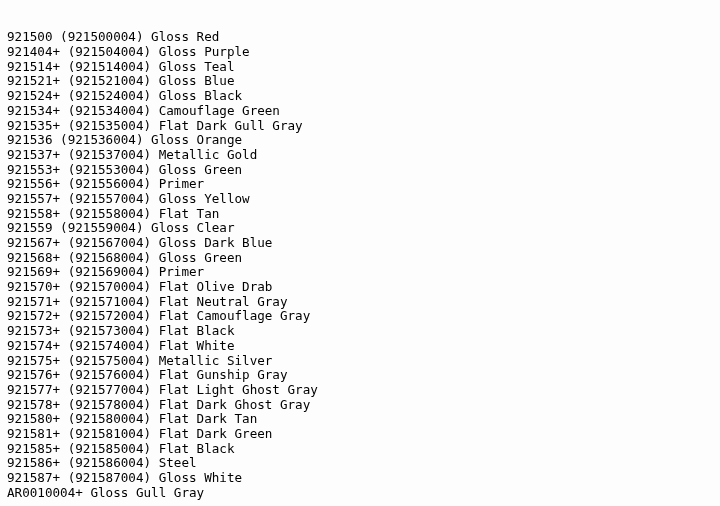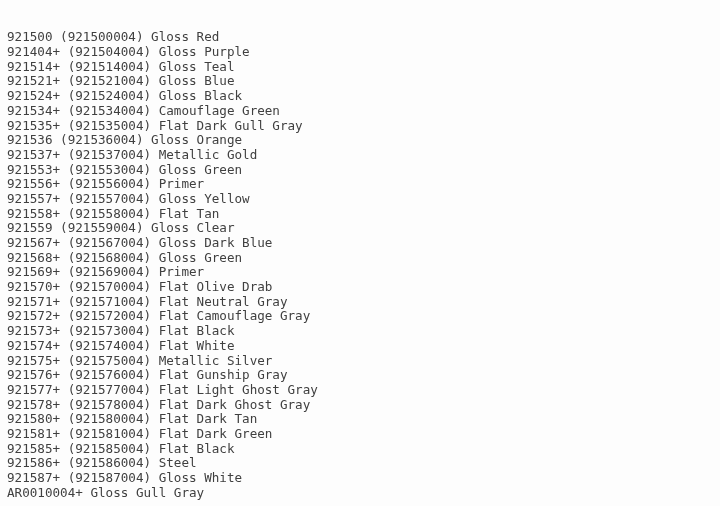--- a/index.html
+++ b/index.html
@@ -34,21 +34,21 @@
     color: #1b1b1b;
     white-space: pre;
     letter-spacing: 0px;
   }
   .line {
     white-space: pre;
     display: block;
     height: 14.7px;
     font-size: 12.6px;
     line-height: 14.7px;
-    color: #404040;
+    color: #000000;
   }
 </style>
 </head>
 <body>
 
 <div class="doc">
   <div class="text-block">
     <div id="product-list"><span class="line">921500 (921500004) Gloss Red</span><span class="line">921404+ (921504004) Gloss Purple</span><span class="line">921514+ (921514004) Gloss Teal</span><span class="line">921521+ (921521004) Gloss Blue</span><span class="line">921524+ (921524004) Gloss Black</span><span class="line">921534+ (921534004) Camouflage Green</span><span class="line">921535+ (921535004) Flat Dark Gull Gray</span><span class="line">921536 (921536004) Gloss Orange</span><span class="line">921537+ (921537004) Metallic Gold</span><span class="line">921553+ (921553004) Gloss Green</span><span class="line">921556+ (921556004) Primer</span><span class="line">921557+ (921557004) Gloss Yellow</span><span class="line">921558+ (921558004) Flat Tan</span><span class="line">921559 (921559004) Gloss Clear</span><span class="line">921567+ (921567004) Gloss Dark Blue</span><span class="line">921568+ (921568004) Gloss Green</span><span class="line">921569+ (921569004) Primer</span><span class="line">921570+ (921570004) Flat Olive Drab</span><span class="line">921571+ (921571004) Flat Neutral Gray</span><span class="line">921572+ (921572004) Flat Camouflage Gray</span><span class="line">921573+ (921573004) Flat Black</span><span class="line">921574+ (921574004) Flat White</span><span class="line">921575+ (921575004) Metallic Silver</span><span class="line">921576+ (921576004) Flat Gunship Gray</span><span class="line">921577+ (921577004) Flat Light Ghost Gray</span><span class="line">921578+ (921578004) Flat Dark Ghost Gray</span><span class="line">921580+ (921580004) Flat Dark Tan</span><span class="line">921581+ (921581004) Flat Dark Green</span><span class="line">921585+ (921585004) Flat Black</span><span class="line">921586+ (921586004) Steel</span><span class="line">921587+ (921587004) Gloss White</span><span class="line">AR0010004+ Gloss Gull Gray</span></div>
     
   </div>

